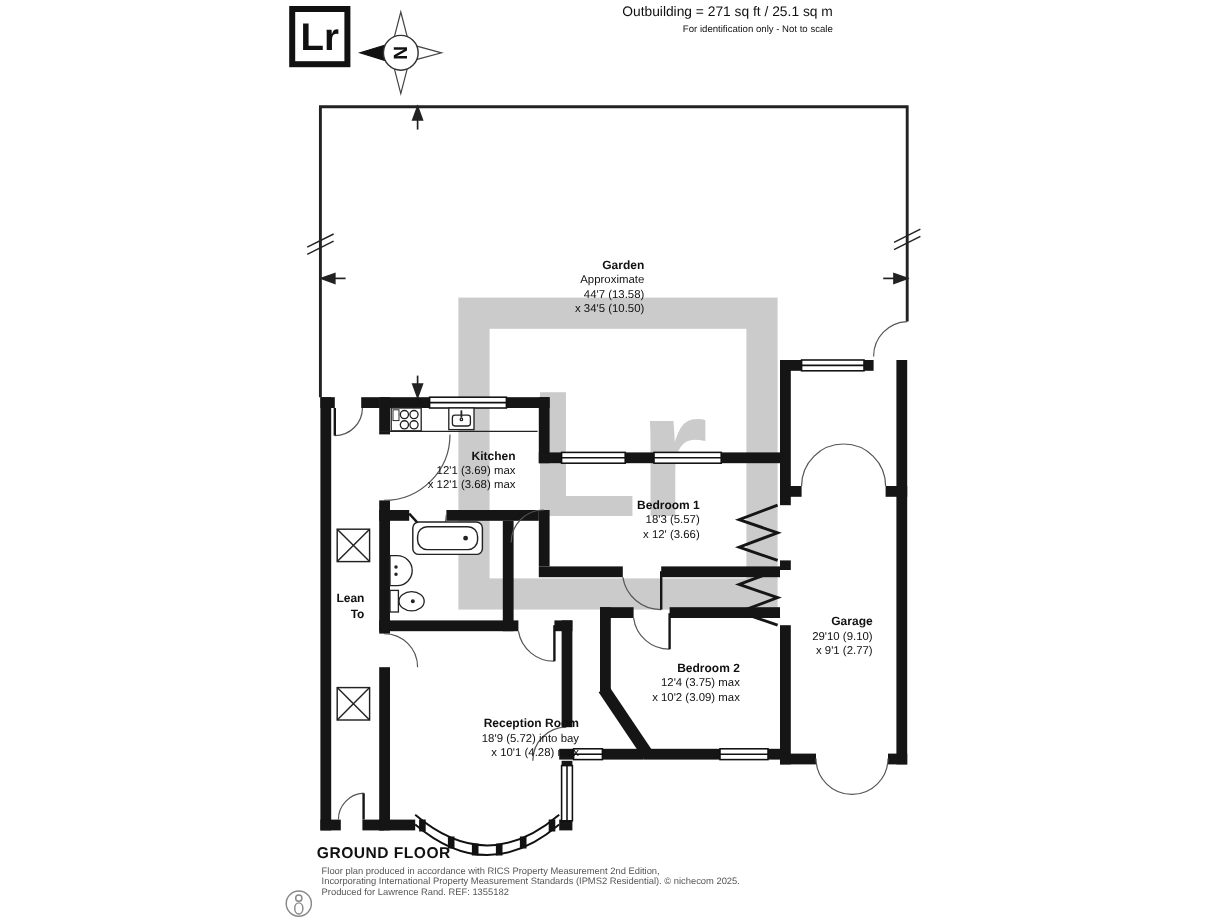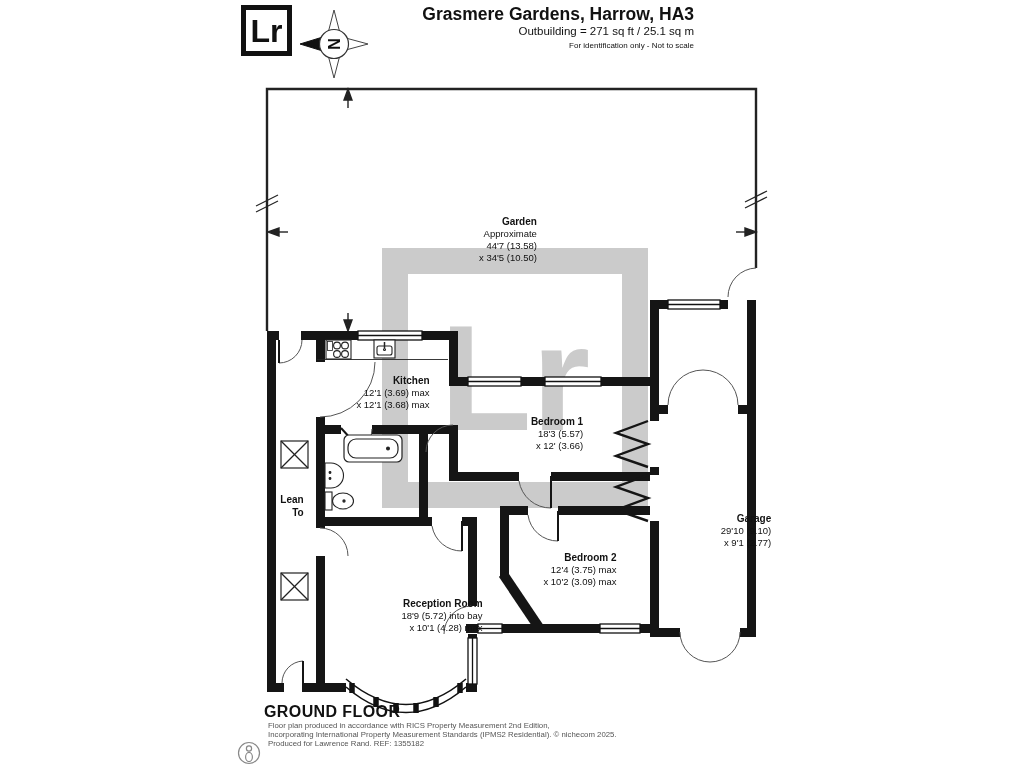--- a/index.html
+++ b/index.html
@@ -19,36 +19,35 @@
              display:flex;align-items:center;justify-content:center;}
   .watermark span{font-weight:bold;font-size:150px;line-height:1;color:#cbcbcb;}
   
   #plan{position:absolute;left:0;top:0;z-index:2;}
   
   .room-label{position:absolute;z-index:3;text-align:right;font-size:9.5px;line-height:12px;
               transform:translateX(-50%);white-space:nowrap;color:#111;}
   .room-label .rname{font-weight:bold;font-size:10px;}
   .leanto-label{font-weight:bold;font-size:10px;line-height:12.5px;}
   .ground-floor{position:absolute;left:264px;top:703px;z-index:3;font-weight:bold;
-                font-size:16px;letter-spacing:.4px;}
+                font-size:13px;letter-spacing:.4px;}
   
   .footer-text{position:absolute;left:268px;top:710px;z-index:3;font-size:7.8px;
                line-height:8.8px;color:#555;white-space:nowrap;margin-top:12px;}
 </style>
 </head>
 <body>
 
 <div id="stage">
 
   <div class="lr-logo">
     <span>Lr</span>
   </div>
 
   <div class="header-block">
-    <div class="h-title">Grasmere Gardens, Harrow, HA3</div>
     <div class="h-sub">Outbuilding = 271 sq ft / 25.1 sq m</div>
     <div class="h-note">For identification only - Not to scale</div>
   </div>
 
   <div class="watermark">
     <span>Lr</span>
   </div>
 
   <svg id="plan" width="1024" height="768" viewBox="0 0 1024 768">
 
@@ -280,21 +279,21 @@
     <div>18'3 (5.57)</div>
     <div>x 12' (3.66)</div>
   </div>
 
   <div class="room-label" style="left:580px;top:552px;">
     <div class="rname">Bedroom 2</div>
     <div>12'4 (3.75) max</div>
     <div>x 10'2 (3.09) max</div>
   </div>
 
-  <div class="room-label" style="left:702px;top:513px;margin-left:44px;">
+  <div class="room-label" style="left:702px;top:513px;">
     <div class="rname">Garage</div>
     <div>29'10 (9.10)</div>
     <div>x 9'1 (2.77)</div>
   </div>
 
   <div class="room-label" style="left:394px;top:598px;margin-left:48px;">
     <div class="rname">Reception Room</div>
     <div>18'9 (5.72) into bay</div>
     <div>x 10'1 (4.28) max</div>
   </div>

